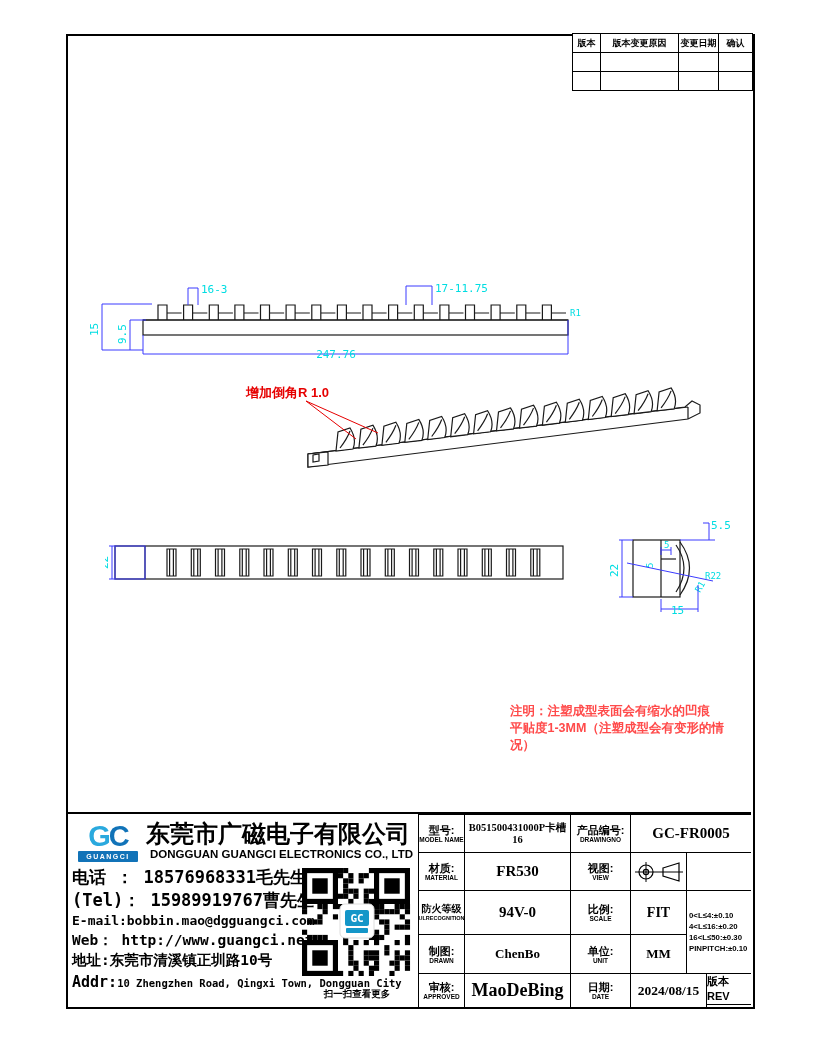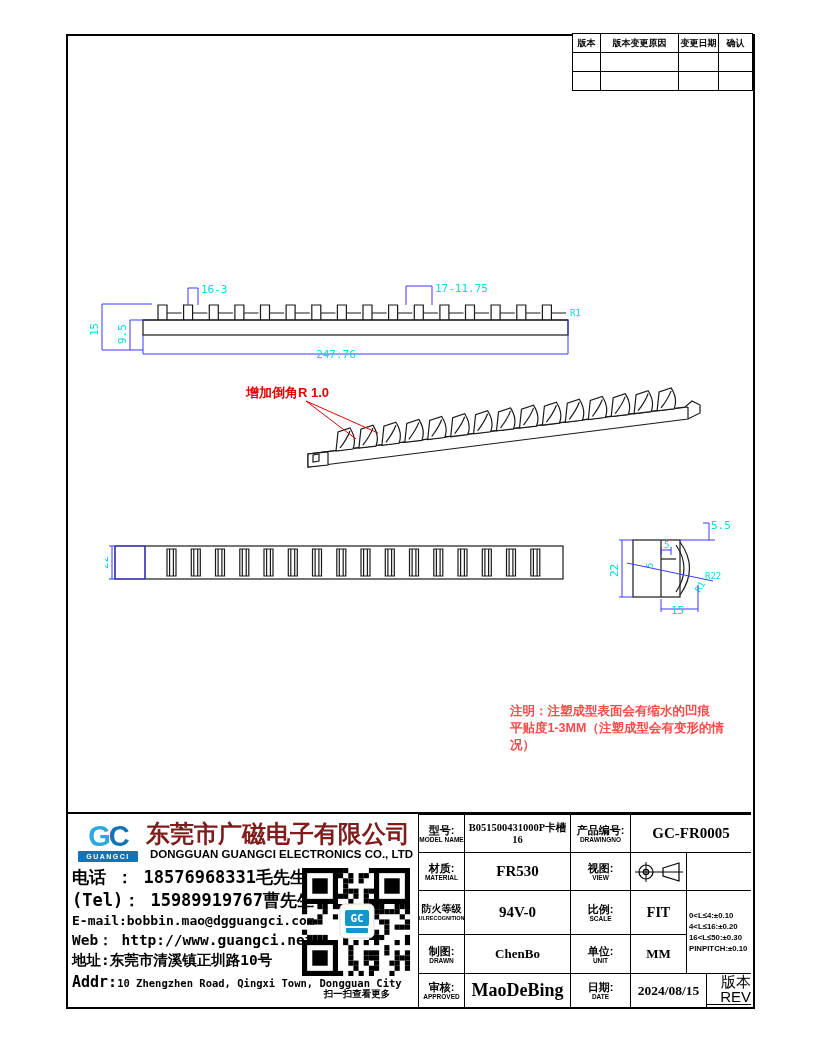--- a/index.html
+++ b/index.html
@@ -26,29 +26,29 @@
   
   .tblock{left:66px;top:812px;width:685px;height:193px;border-top:2px solid #000;}
   .tb-grid{position:absolute;left:352px;top:0;width:333px;height:193px;display:grid;grid-template-columns:46px 106px 60px 56px 20px 45px;grid-template-rows:38px 38px 44px 39px 34px;}
   .c{border-left:1.5px solid #000;border-top:1.5px solid #000;display:flex;flex-direction:column;align-items:center;justify-content:center;overflow:hidden;color:#000;}
   .lab{font-size:11px;font-weight:bold;line-height:12px;white-space:nowrap;}
   .lab-en{font-size:6.5px;font-weight:bold;line-height:7px;white-space:nowrap;}
   .val{font-size:14px;font-weight:bold;font-family:"Liberation Serif",serif;}
   .val.sm{font-size:10.5px;text-align:center;line-height:12px;word-break:break-all;padding:0 2px;}
   .tolline{font-size:7.8px;font-weight:bold;line-height:11px;white-space:nowrap;}
   .revcell{padding:0;justify-content:flex-start;}
-  .revcell .top{width:100%;text-align:right;font-size:15px;font-weight:normal;border-bottom:1.5px solid #000;line-height:15px;}
+  .revcell .top{width:100%;text-align:left;font-size:11px;font-weight:bold;border-bottom:1.5px solid #000;line-height:15px;}
   .revcell .bot{width:100%;text-align:center;font-size:12px;font-weight:bold;flex:1;display:flex;align-items:center;justify-content:center;}
   
   .logo{left:12px;top:8px;width:60px;text-align:center;}
   .logo .gc{font-size:29px;font-weight:bold;line-height:28px;letter-spacing:-2px;font-family:"Liberation Sans",sans-serif;}
   .logo .gc .g{color:#2aa9de;}
   .logo .gc .c2{color:#1173b8;}
   .logo .bar{margin-top:1px;background:#1173b8;color:#fff;font-size:7px;font-weight:bold;letter-spacing:1.5px;line-height:11px;border-radius:1px;}
-  .cnname{left:80px;top:4px;font-size:24px;font-weight:bold;color:#7f1d1d;white-space:nowrap;font-family:"Liberation Sans",sans-serif;}
+  .cnname{left:80px;top:4px;font-size:24px;font-weight:bold;color:#000000;white-space:nowrap;font-family:"Liberation Sans",sans-serif;}
   .enname{left:84px;top:34px;font-size:11.5px;font-weight:bold;color:#000;white-space:nowrap;}
   .contact{color:#000;font-weight:bold;white-space:nowrap;font-family:"DejaVu Sans Mono",monospace;}
   .qrwrap{left:236px;top:54px;width:110px;text-align:center;}
   .qrcap{font-size:9.5px;font-weight:bold;color:#000;margin-top:8px;}
 </style>
 </head>
 <body>
 
 <div class="abs sheet"></div>
 

